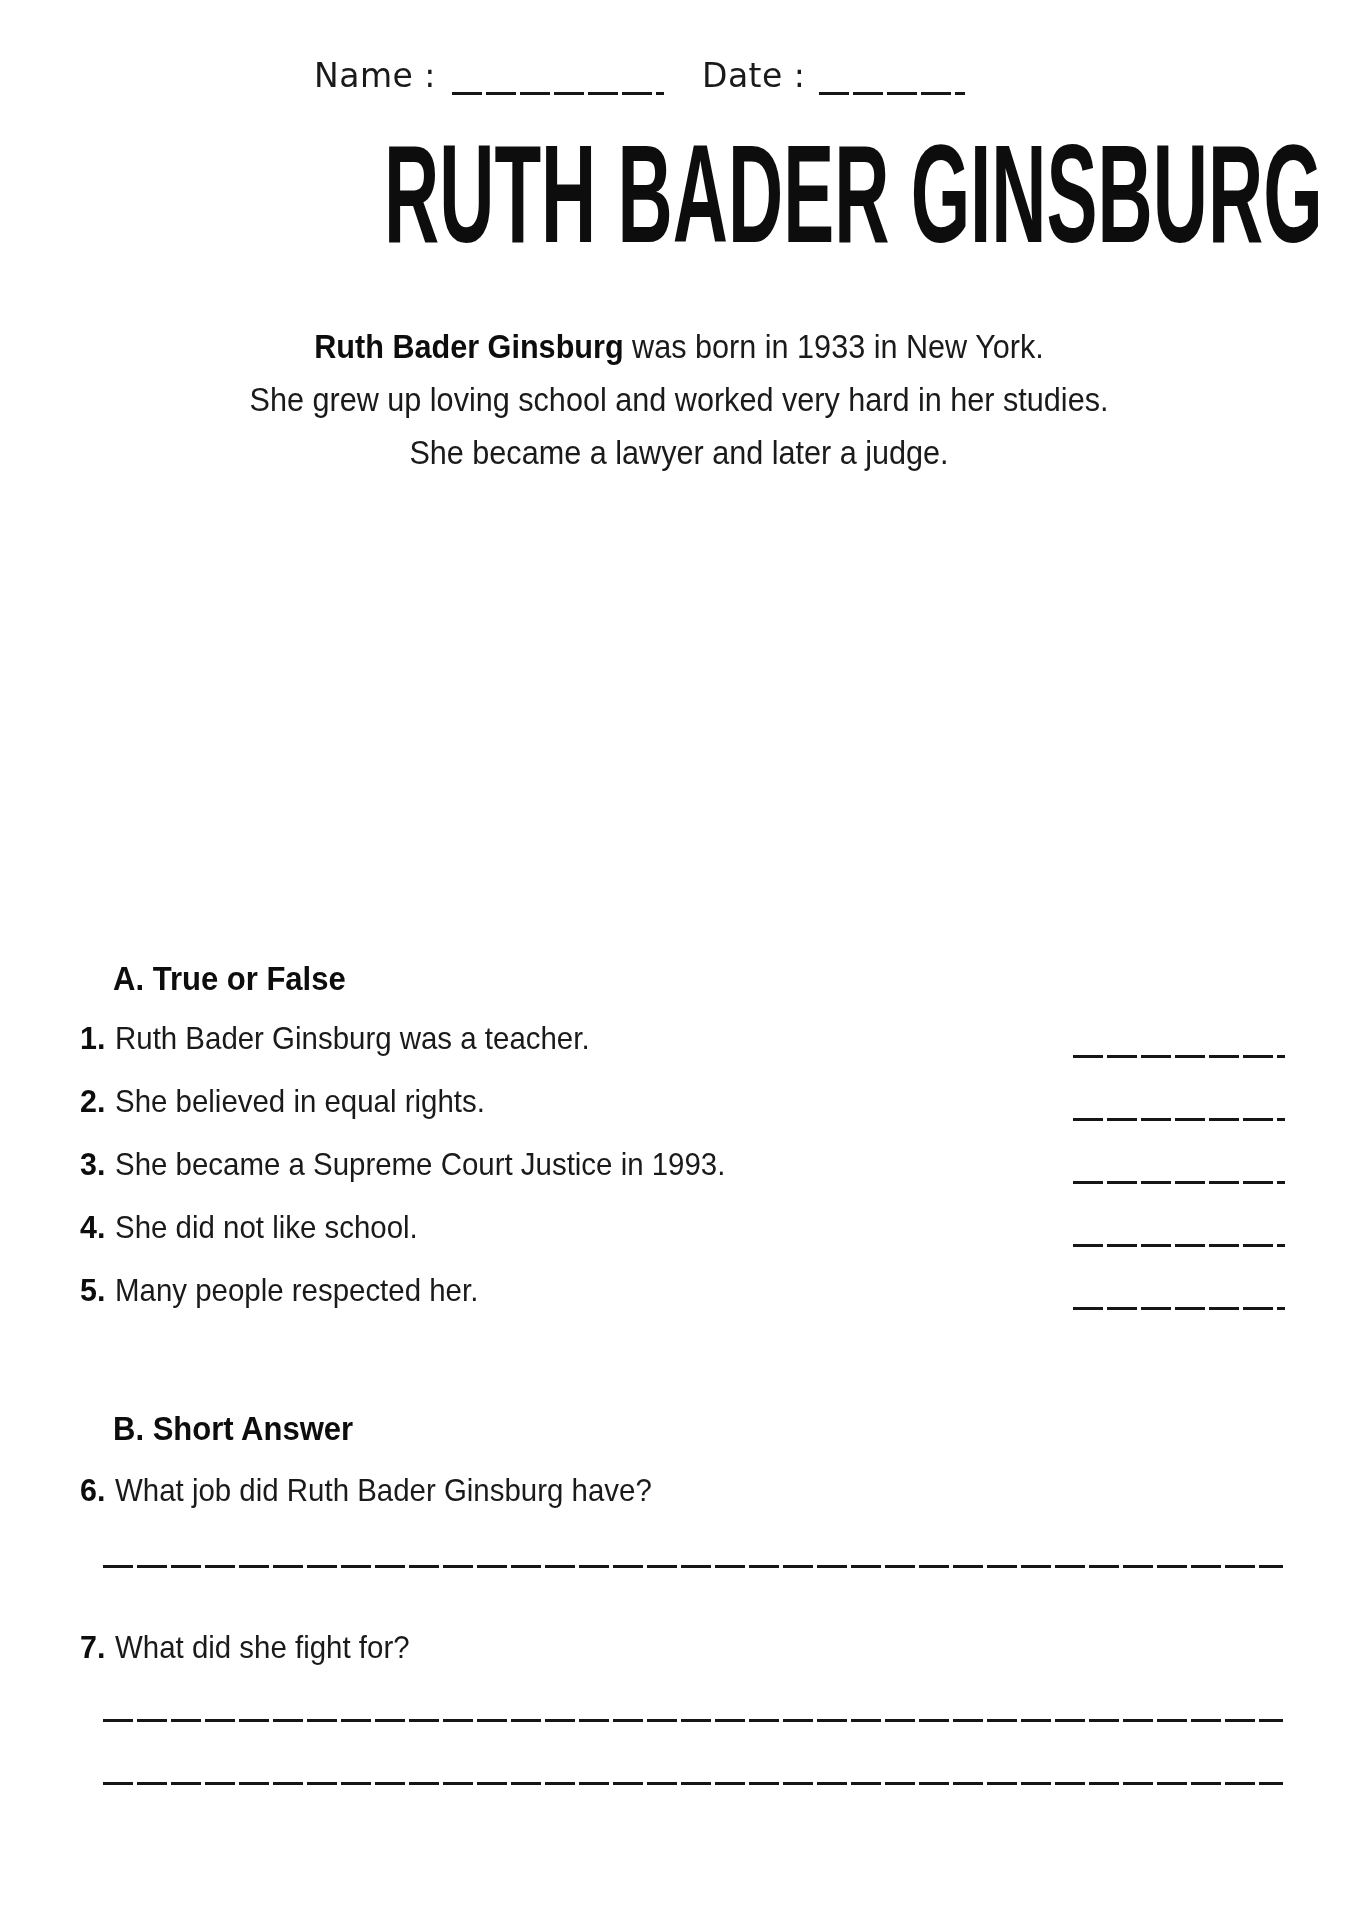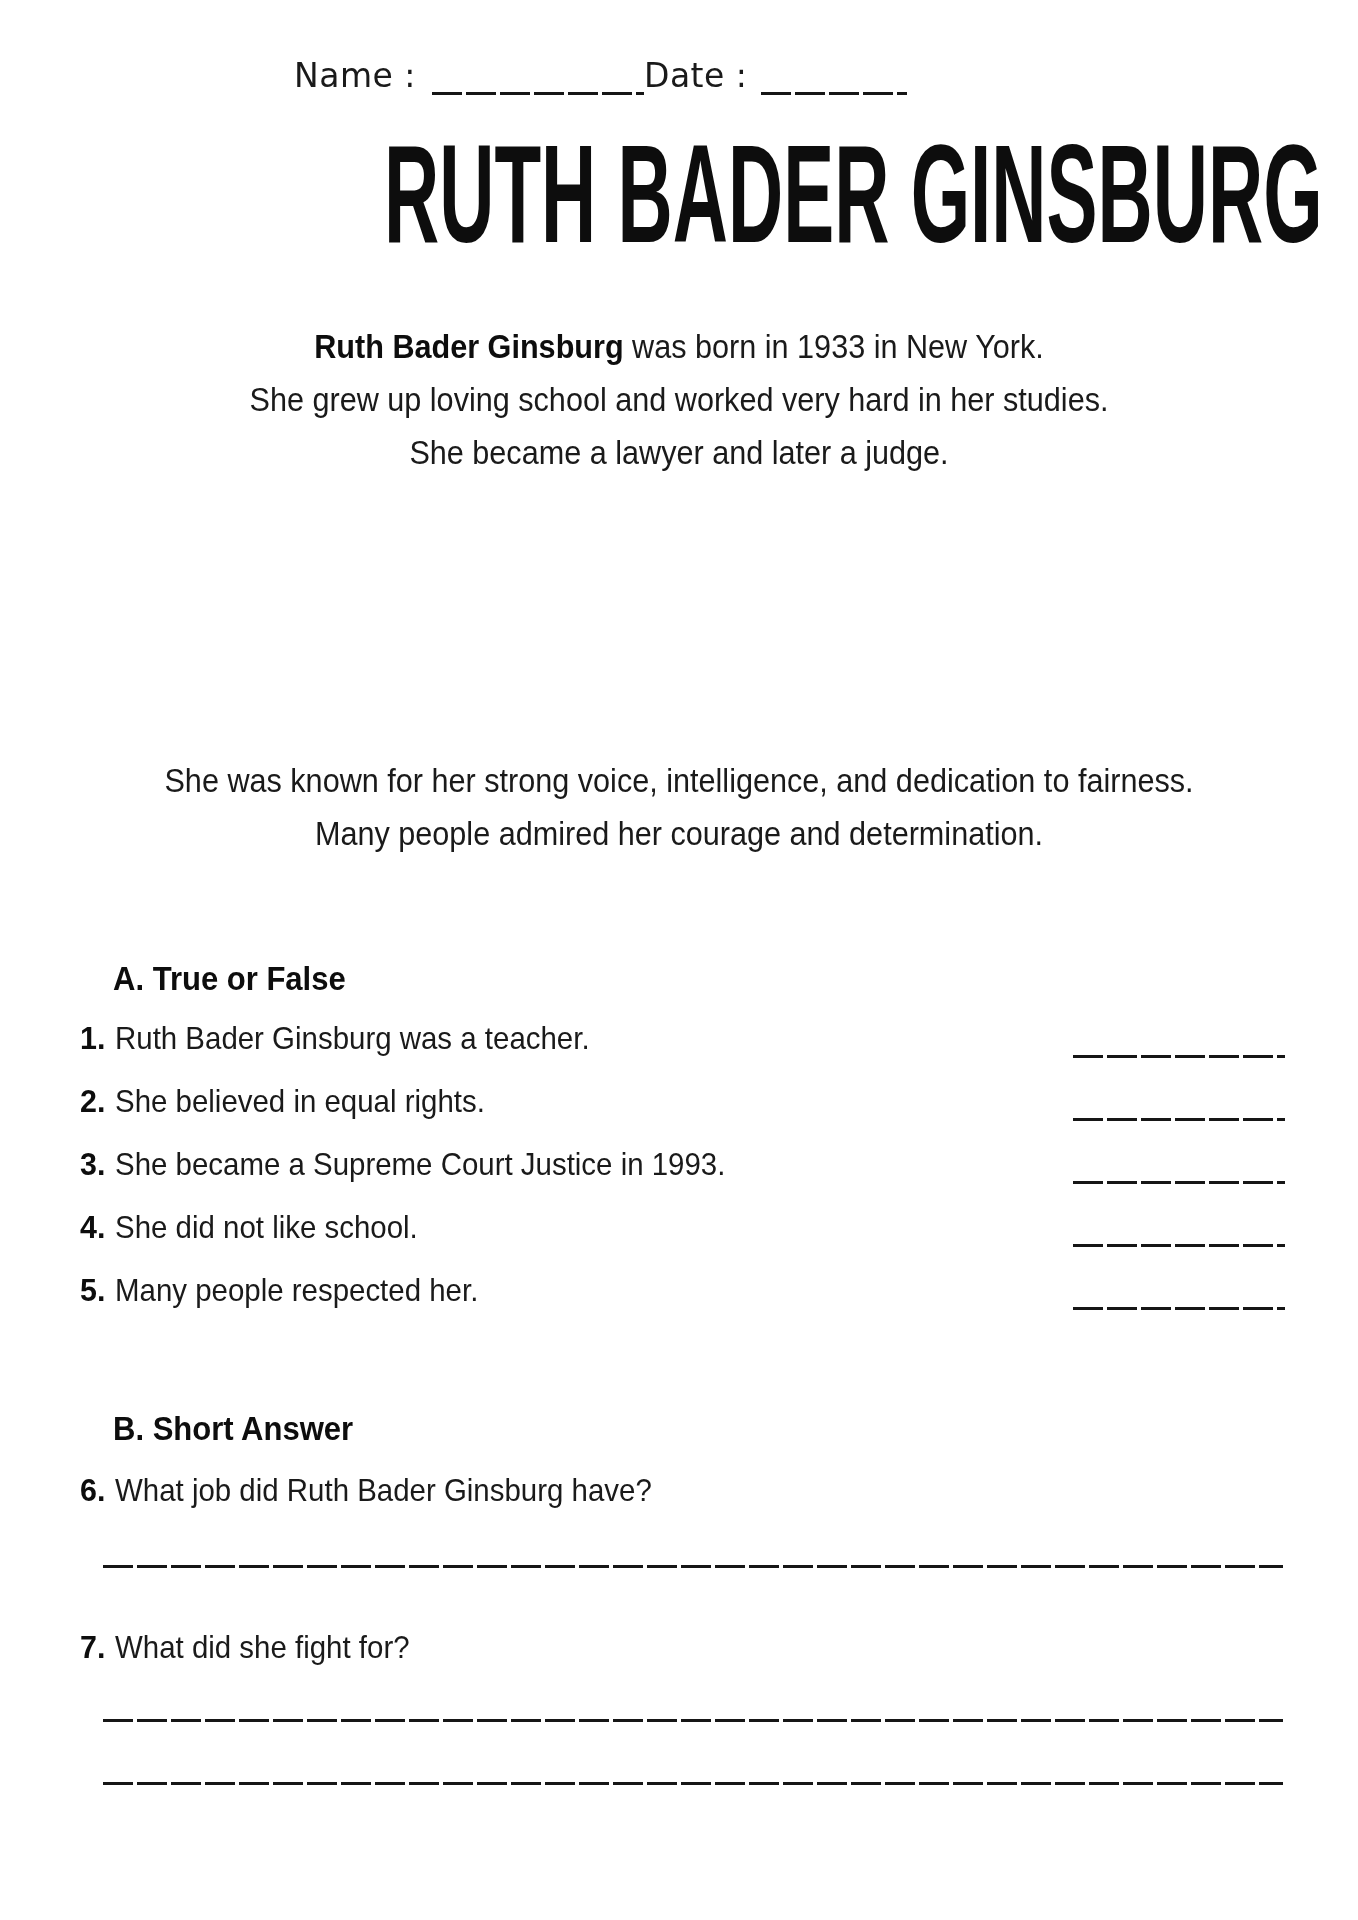--- a/index.html
+++ b/index.html
@@ -18,32 +18,32 @@
     background-image: repeating-linear-gradient(to right, #161616 0 30px, transparent 30px 34px);
     background-repeat: no-repeat;
     background-position: left bottom;
     background-size: 100% 3px;
   }
 
   
   .header-row {
     position: absolute;
     top: 56px;
-    left: 294px;
+    left: 314px;
     display: flex;
     align-items: baseline;
     font-size: 33px;
     font-family: "DejaVu Sans", sans-serif;
     letter-spacing: 0.5px;
     color: #1a1a1a;
   }
   .header-label { white-space: nowrap; }
   .header-blank { height: 30px; position: relative; top: 8px; }
   .name-blank { width: 212px; margin-left: 16px; }
-  .date-label { }
+  .date-label { margin-left: 38px; }
   .date-blank { width: 146px; margin-left: 14px; }
 
   
   .title-row { position: absolute; top: 126px; left: 0; width: 100%; text-align: center; }
   .title-text {
     display: inline-block;
     font-size: 139px;
     line-height: 135px;
     font-weight: 700;
     white-space: nowrap;
@@ -122,24 +122,20 @@
     <span class="title-text">RUTH BADER GINSBURG</span>
   </div>
 
   <div class="para para-1">
     <div class="line"><span class="bold">Ruth Bader Ginsburg</span><span> was born in 1933 in New York.</span></div>
     <div class="line">She grew up loving school and worked very hard in her studies.</div>
     <div class="line">She became a lawyer and later a judge.</div>
   </div>
 
 
-  <div class="para para-3">
-    <div class="line">She was known for her strong voice, intelligence, and dedication to fairness.</div>
-    <div class="line">Many people admired her courage and determination.</div>
-  </div>
 
   <div class="section-heading heading-a">A. True or False</div>
 
   <div class="tf-list">
     <div class="tf-row">
       <span class="q-num">1.</span>
       <span class="q-text">Ruth Bader Ginsburg was a teacher.</span>
       <div class="tf-blank blank"></div>
     </div>
     <div class="tf-row">

